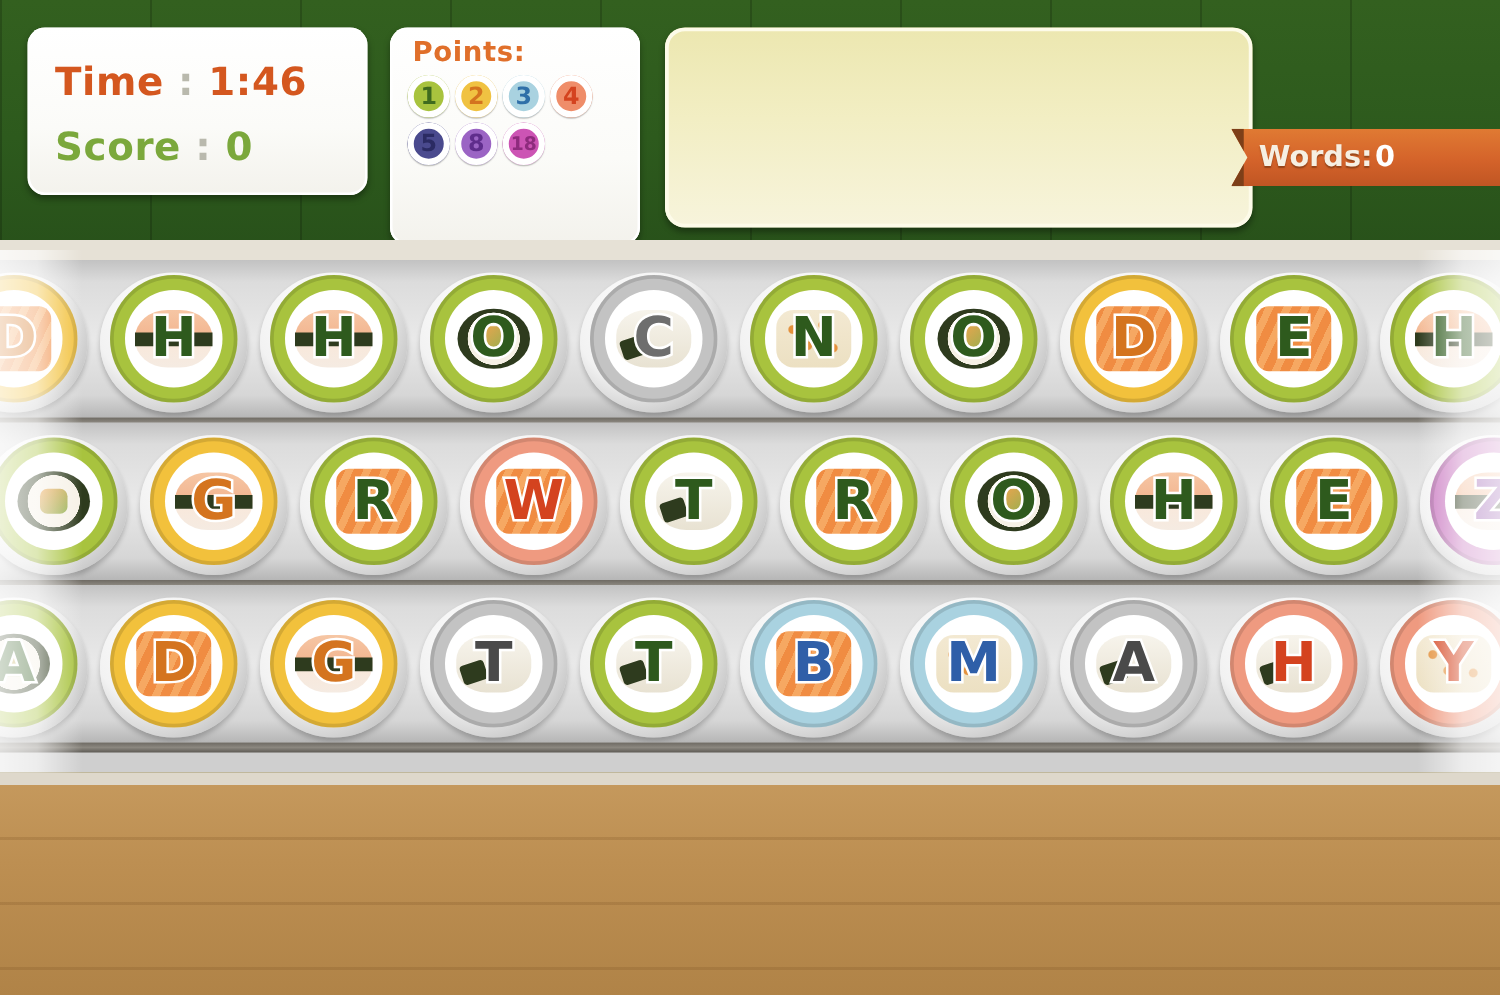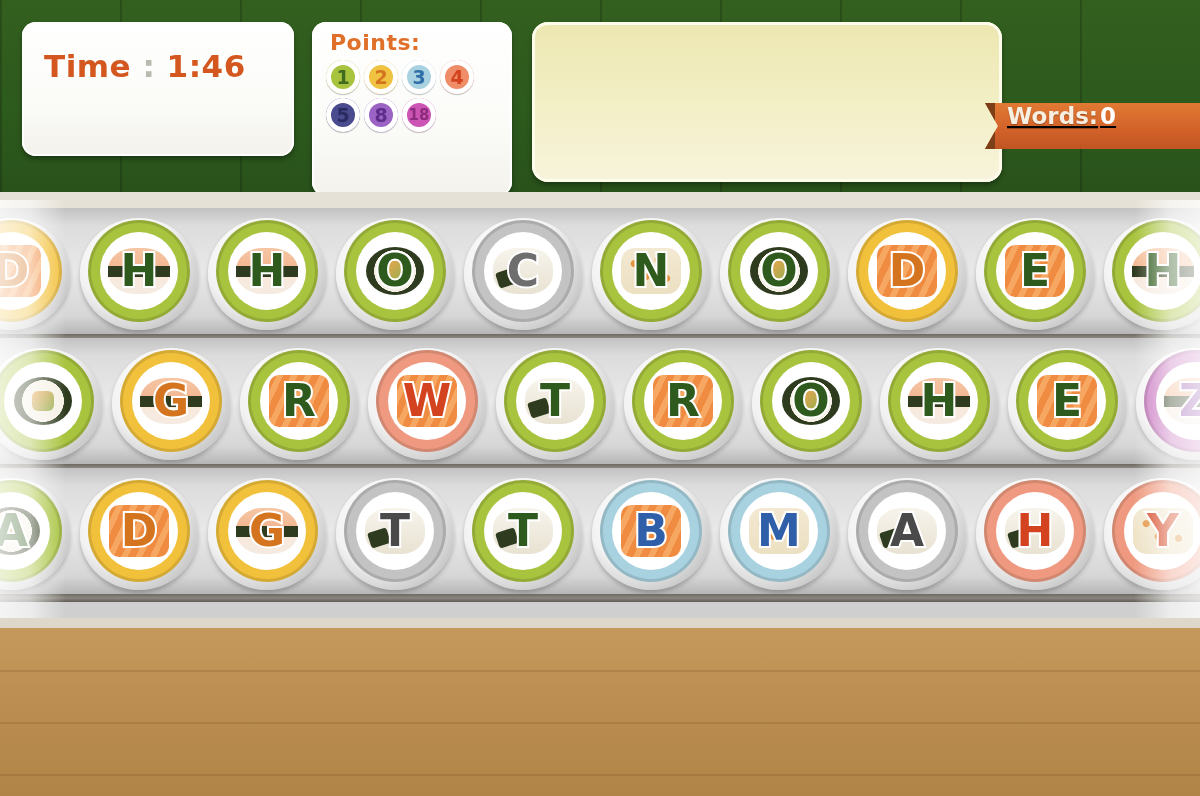--- a/index.html
+++ b/index.html
@@ -74,23 +74,22 @@
     font-size:28px; font-weight:bold; color:#ffffff;
     text-shadow:0 2px 2px rgba(120,70,0,.45);
     cursor:pointer;
   }
 
   
   #words-ribbon{
     position:absolute; left:985px; top:103px; width:215px; height:46px;
     background:linear-gradient(180deg,#e07a33 0%,#d4632a 55%,#c05523 100%);
     clip-path:polygon(0 0, 100% 0, 100% 100%, 0 100%, 6% 50%);
-    display:flex; 
+    display:flex; align-items:center;
     box-shadow:0 2px 3px rgba(0,0,0,.3);
-    text-decoration:underline;
   }
   #words-ribbon:before{
     content:""; position:absolute; left:0; top:-6px; width:10px; height:58px;
     background:#7d3f18; border-radius:3px;
   }
   #words-label{
     margin-left:22px; font-size:23px; font-weight:bold; color:#f6efe2;
     text-shadow:0 1px 1px rgba(90,40,10,.5);
   }
   #words-count{ font-size:23px; font-weight:bold; color:#ffffff; margin-left:2px; }
@@ -186,20 +185,25 @@
 <body>
 
 <div id="header">
 
   <div id="stats-panel" class="panel">
     <div id="time-line" class="stat-line">
       <span>Time</span>
       <span class="sep">:</span>
       <span>1:46</span>
     </div>
+    <div id="score-line" class="stat-line">
+      <span>Score</span>
+      <span class="sep">:</span>
+      <span>0</span>
+    </div>
   </div>
 
   <div id="points-panel" class="panel">
     <div id="points-title">Points:</div>
     <div id="points-rows">
         <div class="pt-row">
           <div class="pt" style="background: rgb(168, 195, 62); color: rgb(63, 107, 30);">1</div>
           <div class="pt" style="background: rgb(240, 194, 66); color: rgb(212, 116, 31);">2</div>
           <div class="pt" style="background: rgb(169, 210, 224); color: rgb(47, 111, 168);">3</div>
           <div class="pt" style="background: rgb(239, 141, 105); color: rgb(212, 67, 31);">4</div>

